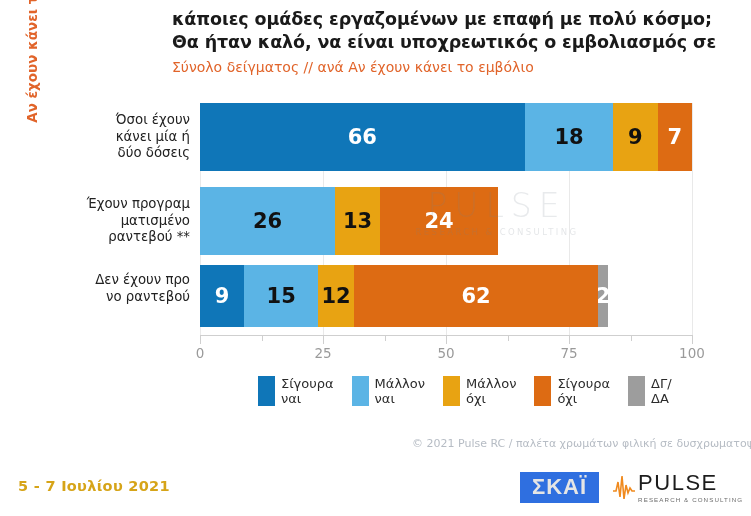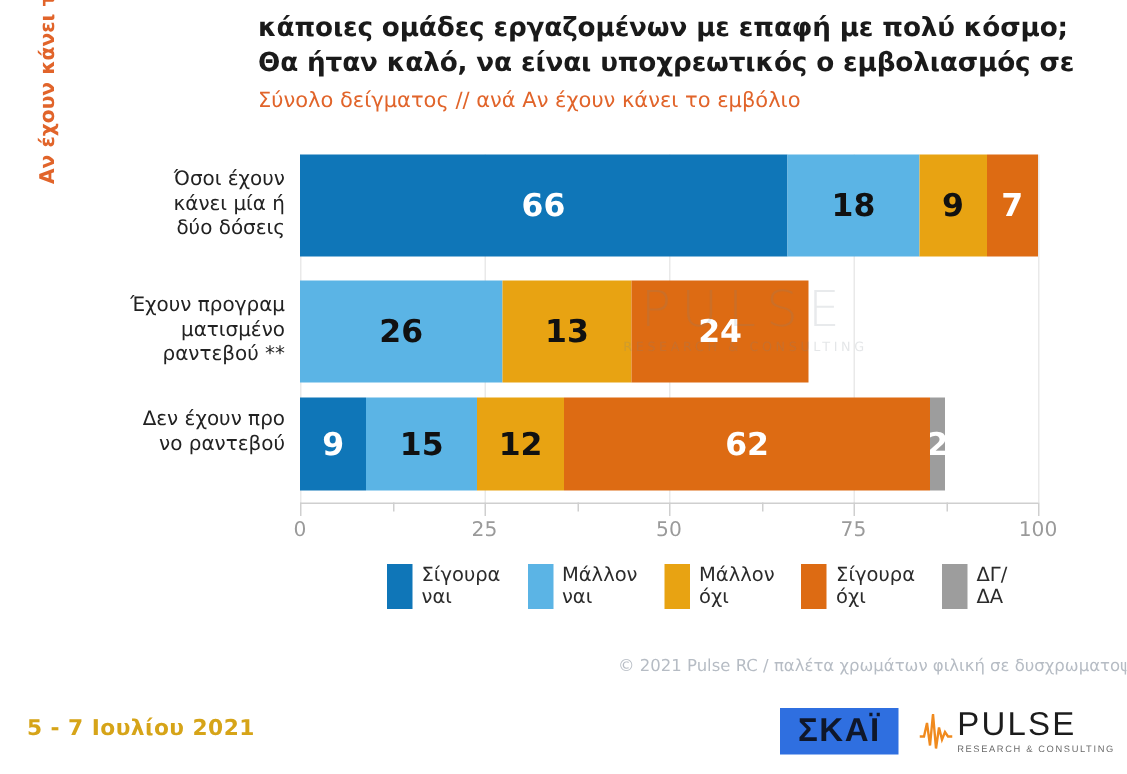--- a/index.html
+++ b/index.html
@@ -226,21 +226,21 @@
   .logos {
     position: absolute;
     left: 520px;
     top: 472px;
     display: flex;
     align-items: center;
     gap: 14px;
   }
   .skai-logo {
     background: #2f6fe0;
-    color: #0f172a;
+    color: #e5e5e5;
     font-size: 22px;
     font-weight: bold;
     letter-spacing: 1px;
     padding: 4px 12px 5px 12px;
     line-height: 1;
     font-family: "Liberation Sans", sans-serif;
   }
   .pulse-logo {
     display: flex;
     align-items: center;
@@ -316,35 +316,35 @@
           <span class="seg-val">9</span>
         </div>
         <div class="seg" style="width: 34.44px; background: rgb(221, 107, 19); color: rgb(255, 255, 255);">
           <span class="seg-val">7</span>
         </div>
       </div>
       <div class="bar-row" style="top: 84px; height: 68px;">
         <div class="seg" style="width: 135px; background: rgb(91, 180, 229); color: rgb(17, 17, 17);">
           <span class="seg-val">26</span>
         </div>
-        <div class="seg" style="width: 86px; background: rgb(232, 163, 18); color: rgb(17, 17, 17);">
+        <div class="seg" style="width: 45px; background: rgb(232, 163, 18); color: rgb(17, 17, 17);">
           <span class="seg-val">13</span>
         </div>
         <div class="seg" style="width: 118.08px; background: rgb(221, 107, 19); color: rgb(255, 255, 255);">
           <span class="seg-val">24</span>
         </div>
       </div>
       <div class="bar-row" style="top: 162px; height: 62px;">
         <div class="seg" style="width: 44.28px; background: rgb(15, 118, 184); color: rgb(255, 255, 255);">
           <span class="seg-val">9</span>
         </div>
         <div class="seg" style="width: 73.8px; background: rgb(91, 180, 229); color: rgb(17, 17, 17);">
           <span class="seg-val">15</span>
         </div>
-        <div class="seg" style="width: 58px; background: rgb(232, 163, 18); color: rgb(17, 17, 17);">
+        <div class="seg" style="width: 36px; background: rgb(232, 163, 18); color: rgb(17, 17, 17);">
           <span class="seg-val">12</span>
         </div>
         <div class="seg" style="width: 244px; background: rgb(221, 107, 19); color: rgb(255, 255, 255);">
           <span class="seg-val">62</span>
         </div>
         <div class="seg" style="width: 9.84px; background: rgb(157, 157, 157); color: rgb(255, 255, 255);">
           <span class="seg-val">2</span>
         </div>
       </div>
     </div>

